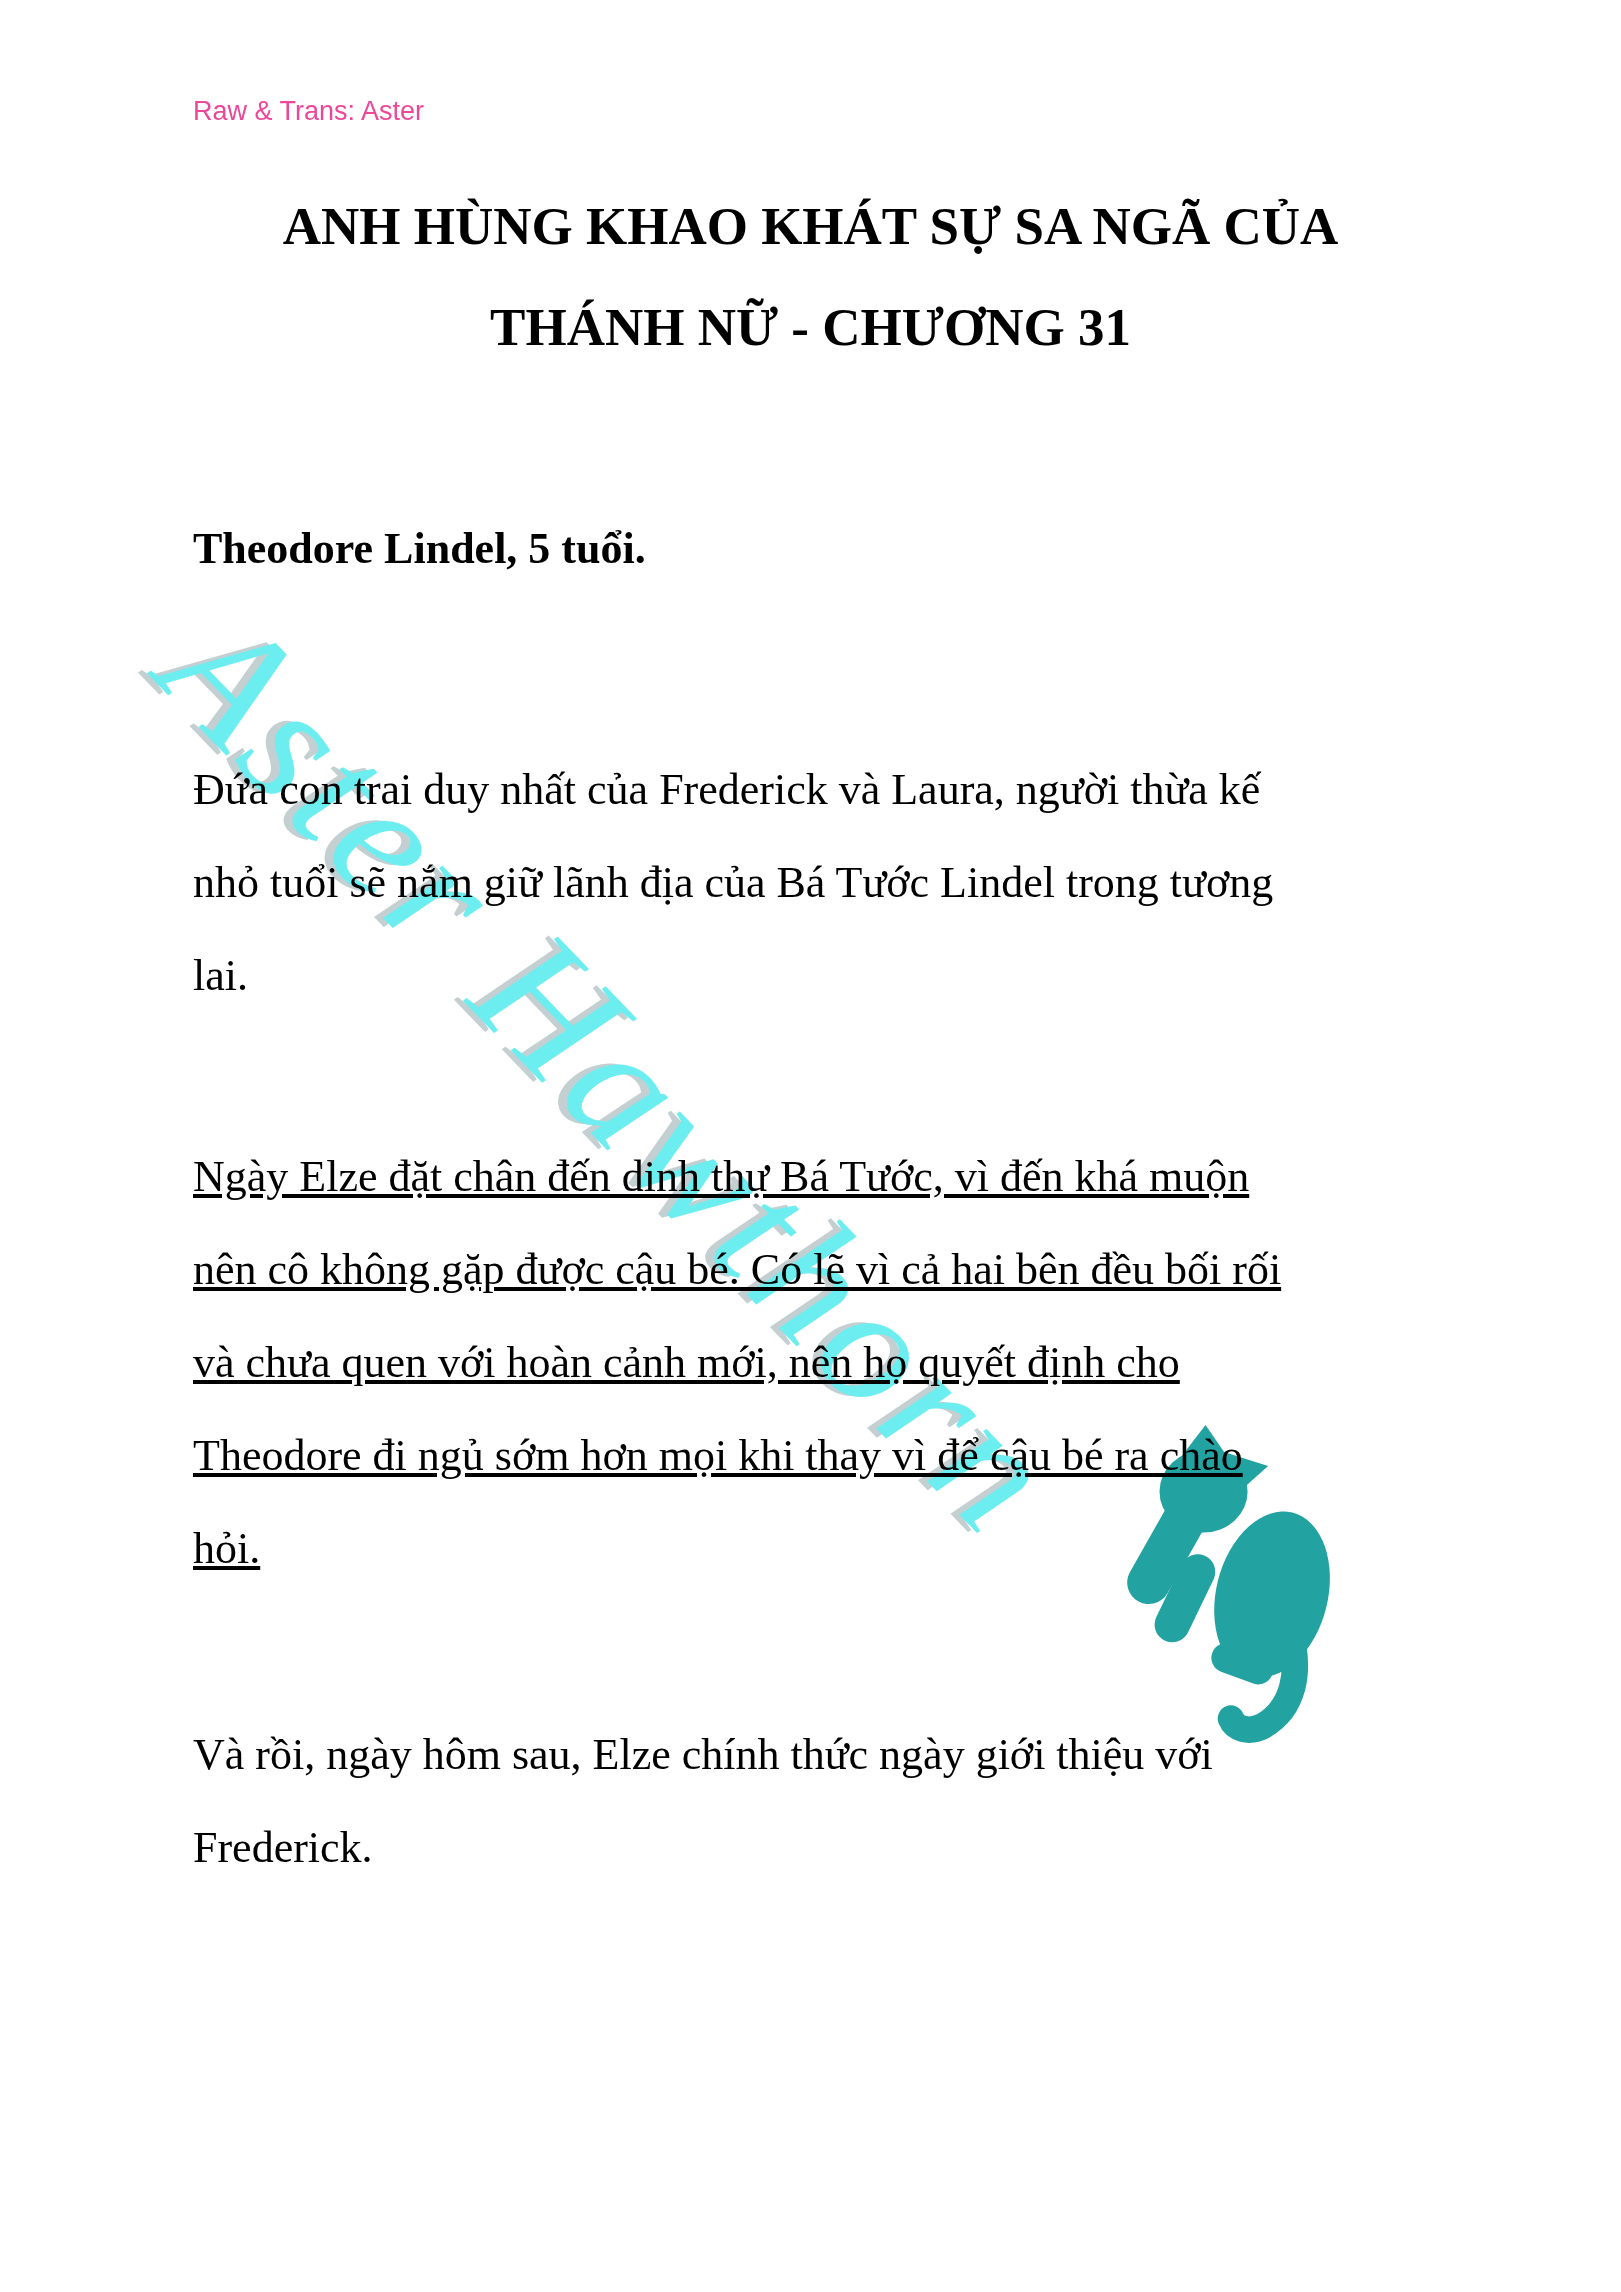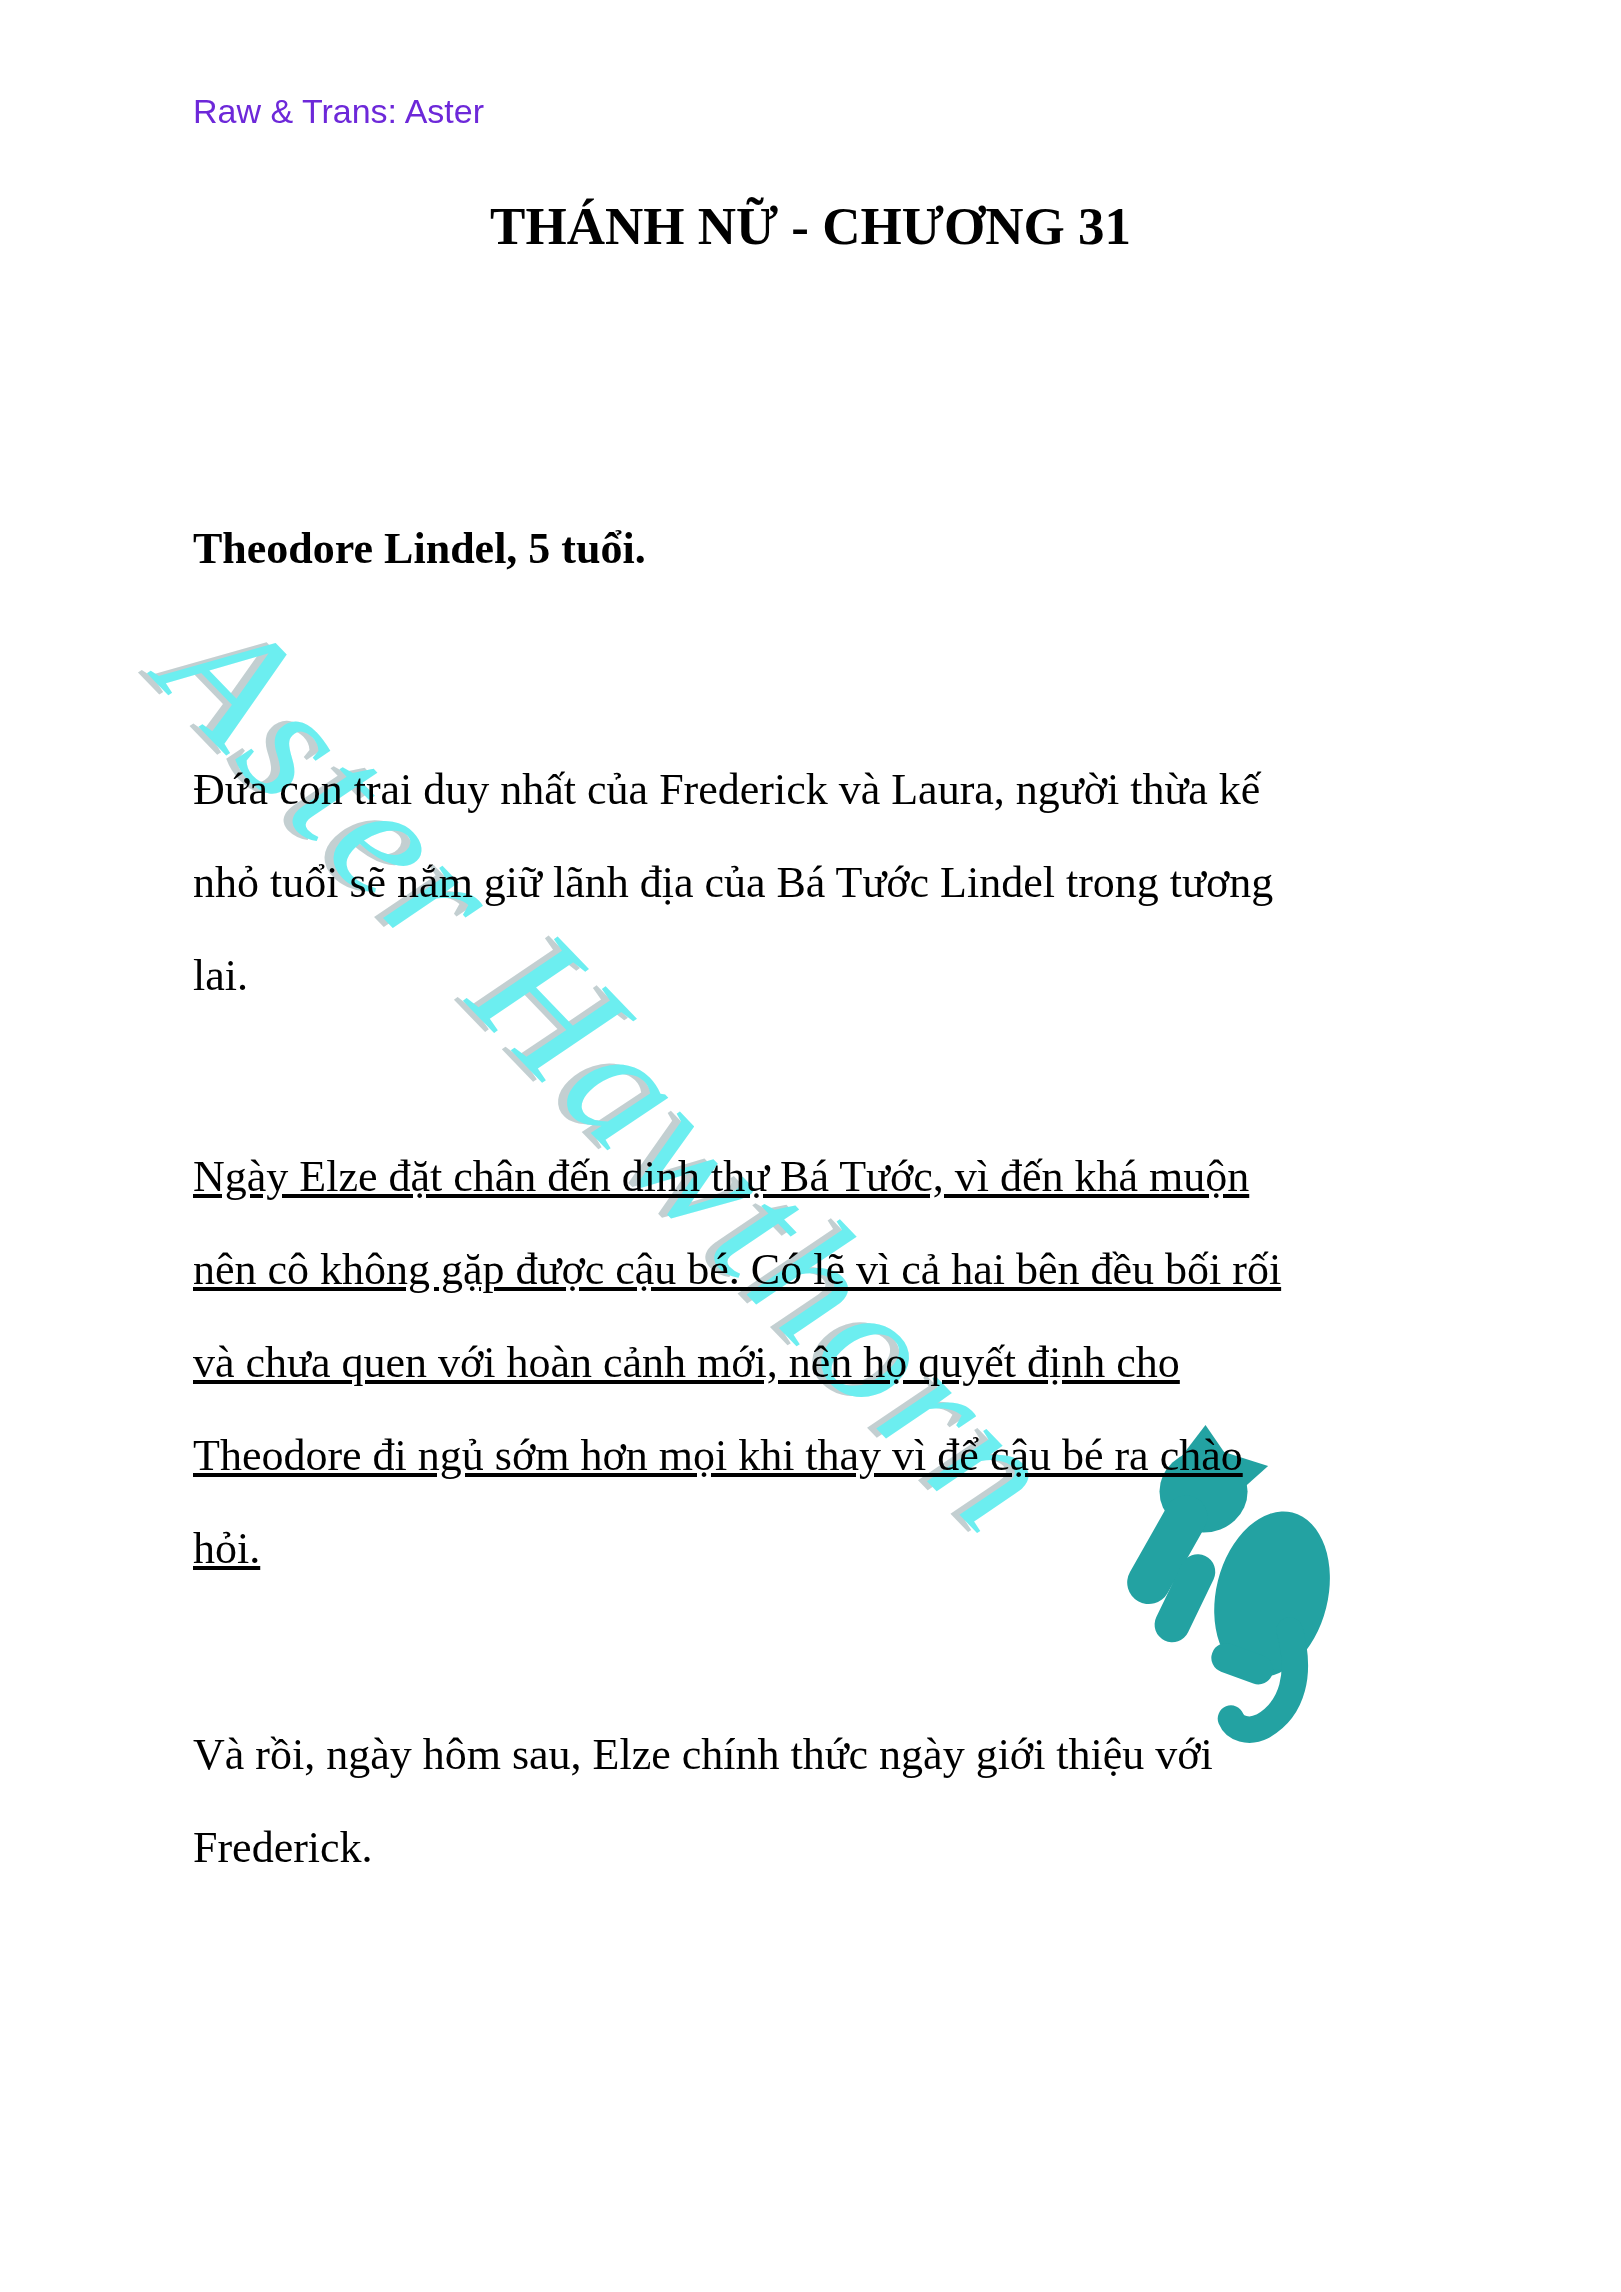--- a/index.html
+++ b/index.html
@@ -9,21 +9,21 @@
     position:relative;
     overflow:hidden;
     font-family:"Liberation Serif","DejaVu Serif",serif;
     color:#000;
   }
   .page{position:absolute;inset:0;}
 
   .credit{
     position:absolute;left:193px;top:94px;
     font-family:"Liberation Sans","DejaVu Sans",sans-serif;
-    font-size:34px;line-height:35px;color:#6d28d9;
+    font-size:27px;line-height:35px;color:#ec4899;
     z-index:3;
   }
   .title{
     position:absolute;left:0;right:0;top:176px;
     text-align:center;
     font-weight:bold;font-size:53px;line-height:101px;
     z-index:3;
   }
   .title .t-line{display:block;}
   .subheading{
@@ -83,20 +83,21 @@
     <ellipse class="cat-fill" cx="150" cy="175" rx="57" ry="86" transform="rotate(14 150 175)"></ellipse>
 
     <line class="cat-stroke" x1="103" y1="240" x2="136" y2="252" stroke-width="30" stroke-linecap="round"></line>
 
     <path class="cat-stroke" d="M 168 212 C 180 255 172 292 140 310 C 126 317 112 312 108 302" stroke-width="27" stroke-linecap="round"></path>
   </svg>
 
   <div class="credit">Raw &amp; Trans: Aster</div>
 
   <div class="title">
+    <span class="t-line">ANH HÙNG KHAO KHÁT SỰ SA NGÃ CỦA</span>
     <span class="t-line">THÁNH NỮ - CHƯƠNG 31</span>
   </div>
 
   <div class="subheading">Theodore Lindel, 5 tuổi.</div>
 
   <div class="para" id="para-0">
     <span class="p-line">Đứa con trai duy nhất của Frederick và Laura, người thừa kế</span>
     <span class="p-line">nhỏ tuổi sẽ nắm giữ lãnh địa của Bá Tước Lindel trong tương</span>
     <span class="p-line">lai.</span>
   </div>

